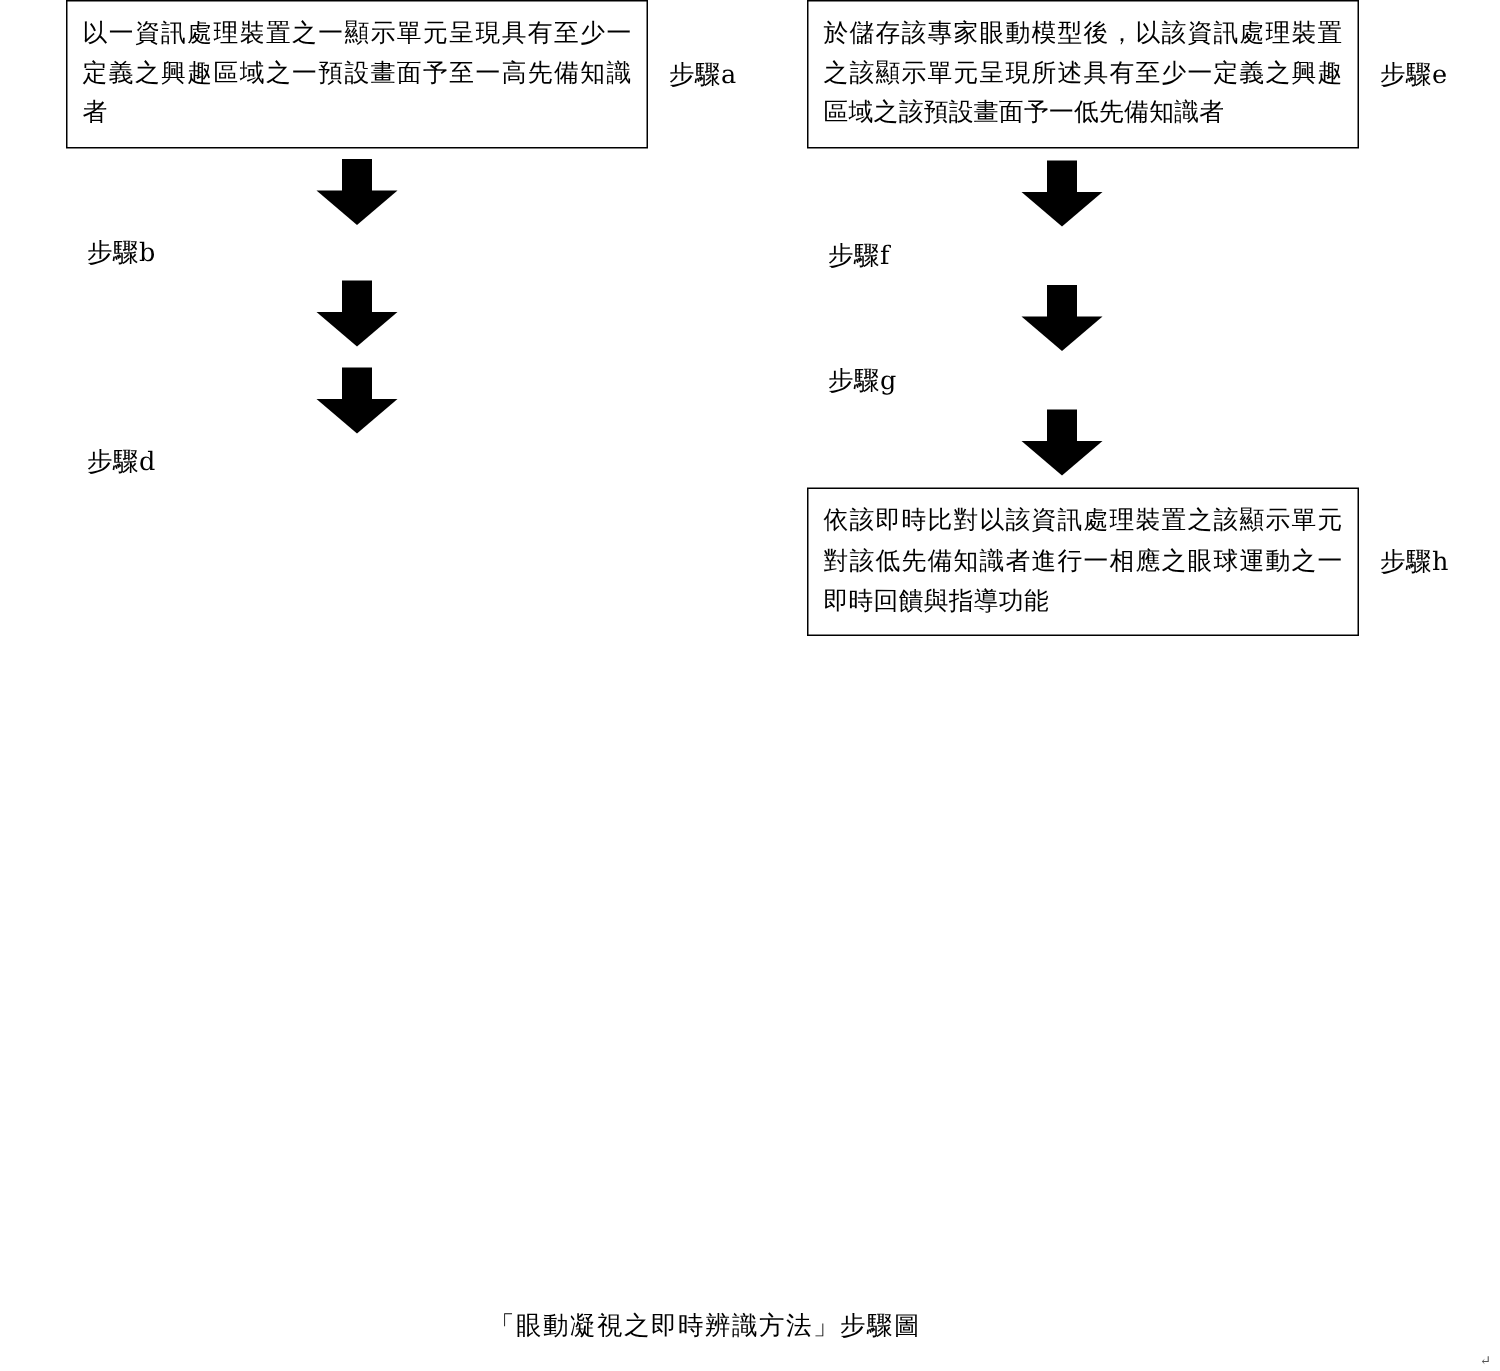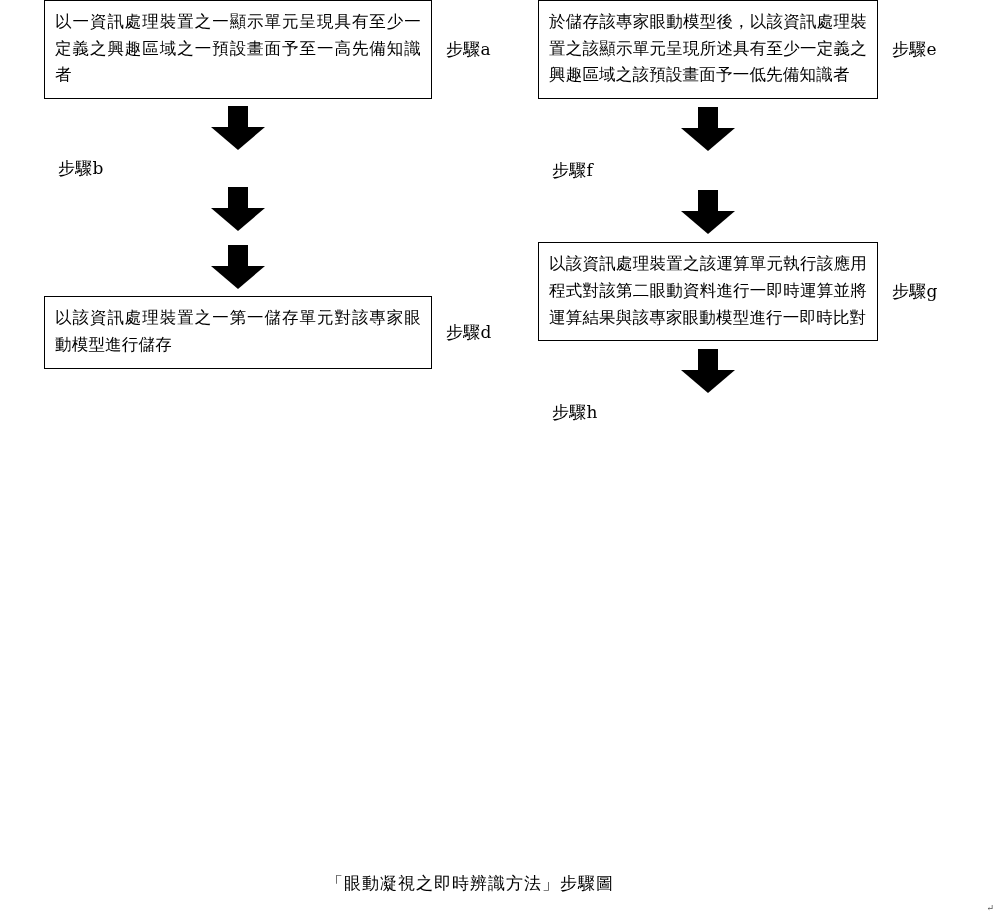--- a/index.html
+++ b/index.html
@@ -38,21 +38,21 @@
     box-sizing: border-box;
     padding: 8px 10px 9px 10px;
     font-size: 16.5px;
     line-height: 1.62;
     letter-spacing: 0.2px;
     text-align: justify;
     text-justify: inter-ideograph;
     background: #ffffff;
   }
   .box-left { width: 388px; }
-  .box-right { width: 340px; }
+  .box-right { width: 368px; }
   .label {
     font-size: 17px;
     white-space: nowrap;
     margin-left: 14px;
     letter-spacing: 0.3px;
     text-align: center;
   }
   .arrow-wrap {
     width: 388px;
     display: flex;
@@ -144,21 +144,20 @@
     <div class="gap-s"></div>
     <div class="arrow-wrap">
       <div class="arrow">
         <div class="shaft"></div>
           <div class="head"></div>
       </div>
     </div>
     <div class="gap-s"></div>
 
     <div class="step-row">
-      <div class="box box-left">以該資訊處理裝置之一第一儲存單元對該專家眼動模型進行儲存</div>
       <div class="label">步驟d</div>
     </div>
 
   </div>
 
   <div class="column col-right">
 
     <div class="step-row">
       <div class="box box-right">於儲存該專家眼動模型後，以該資訊處理裝置之該顯示單元呈現所述具有至少一定義之興趣區域之該預設畫面予一低先備知識者</div>
       <div class="label">步驟e</div>
@@ -180,34 +179,34 @@
     <div class="gap-m"></div>
     <div class="arrow-wrap-right">
       <div class="arrow">
         <div class="shaft"></div>
           <div class="head"></div>
       </div>
     </div>
     <div class="gap-m"></div>
 
     <div class="step-row">
-      <div class="box box-right">以該資訊處理裝置之該運算單元執行該應用程式對該第二眼動資料進行一即時運算並將運算結果與該專家眼動模型進行一即時比對</div>
       <div class="label">步驟g</div>
     </div>
 
     <div class="gap-m"></div>
     <div class="arrow-wrap-right">
       <div class="arrow">
         <div class="shaft"></div>
           <div class="head"></div>
       </div>
     </div>
     <div class="gap-m"></div>
 
     <div class="step-row">
+      <div class="box box-right">依該即時比對以該資訊處理裝置之該顯示單元對該低先備知識者進行一相應之眼球運動之一即時回饋與指導功能</div>
       <div class="label">步驟h</div>
     </div>
 
   </div>
 
   <div class="caption">「眼動凝視之即時辨識方法」步驟圖</div>
   <div class="corner-mark">↵</div>
 
 </div>
 

